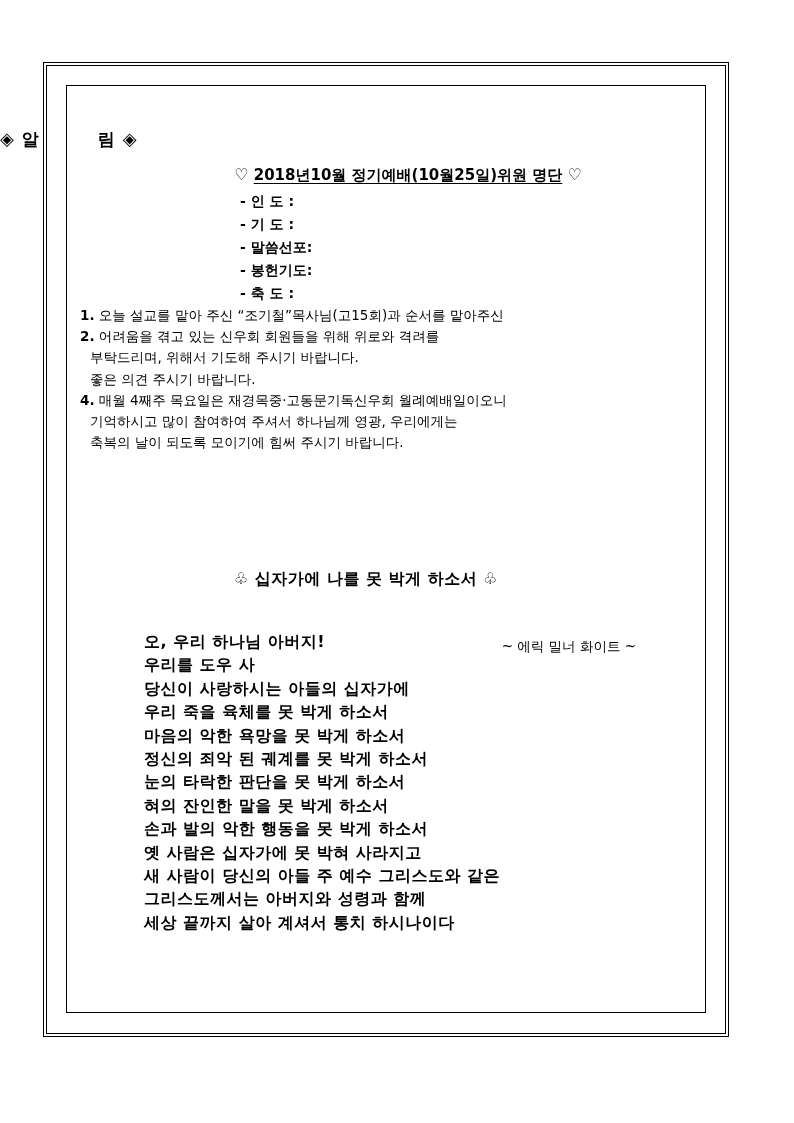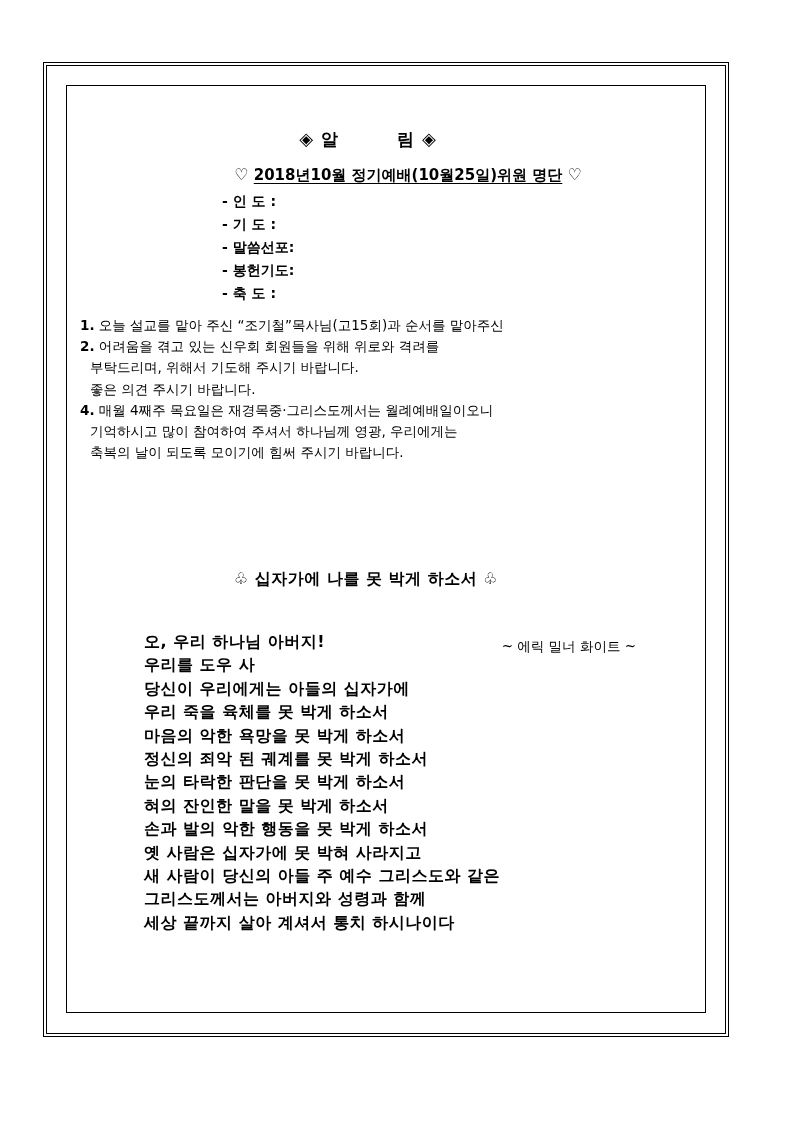--- a/index.html
+++ b/index.html
@@ -27,49 +27,49 @@
     position: absolute;
     left: 66px;
     top: 85px;
     width: 638px;
     height: 926px;
     border: 1.5px solid #000000;
   }
   .abs { position: absolute; white-space: nowrap; }
 
   .notice-title {
-    left: 8px; width: 720px; top: 128px;
-    text-align: center;
+    left: 0; width: 720px; top: 128px;
+    text-align: left;
     font-size: 17px;
     font-weight: bold;
     letter-spacing: 1px;
   }
   .notice-title .gap { display: inline-block; width: 58px; }
   .notice-title .sym { font-weight: normal; font-size: 18px; }
 
   .roster-title {
     left: 0; width: 770px; top: 165px;
     text-align: center;
     font-size: 15px;
     font-weight: bold;
     margin-left: 23px;
   }
   .roster-title .underlined { text-decoration: underline; text-underline-offset: 3px; }
   .roster-title .sym { font-weight: normal; font-size: 16px; }
 
   .roles {
-    left: 222px; top: 190px;
+    left: 240px; top: 190px;
     font-size: 14px;
     font-weight: bold;
     line-height: 23px;
   }
   .roles div { white-space: pre; }
 
   .items {
-    left: 80px; top: 315px;
+    left: 80px; top: 305px;
     font-size: 13.5px;
     line-height: 21.2px;
   }
   .items .line { white-space: pre; }
   .items .indent { padding-left: 10px; }
   .items .num { font-weight: bold; }
 
   .poem-title {
     left: 0; width: 732px; top: 569px;
     text-align: center;
@@ -121,37 +121,37 @@
 </div>
 
 <div class="abs items">
   <div class="line"><span class="num">1.</span> <span>오늘 설교를 맡아 주신 “조기철”목사님(고15회)과 순서를 맡아주신</span></div>
 
   <div class="line"><span class="num">2.</span> <span>어려움을 겪고 있는 신우회 회원들을 위해 위로와 격려를</span></div>
   <div class="line indent">부탁드리며, 위해서 기도해 주시기 바랍니다.</div>
 
   <div class="line indent">좋은 의견 주시기 바랍니다.</div>
 
-  <div class="line"><span class="num">4.</span> <span>매월 4째주 목요일은 재경목중·그리스도께서는 월례예배일이오니</span></div>
+  <div class="line"><span class="num">4.</span> <span>매월 4째주 목요일은 재경목중·고동문기독신우회 월례예배일이오니</span></div>
   <div class="line indent">기억하시고 많이 참여하여 주셔서 하나님께 영광, 우리에게는</div>
   <div class="line indent">축복의 날이 되도록 모이기에 힘써 주시기 바랍니다.</div>
 </div>
 
 <div class="abs poem-title">
   <span class="sym">♧</span>
   <span>십자가에 나를 못 박게 하소서</span>
   <span class="sym">♧</span>
 </div>
 
 <div class="abs poem-author">~ 에릭 밀너 화이트 ~</div>
 
 <div class="abs poem">
   <div>오, 우리 하나님 아버지!</div>
   <div>우리를 도우 사</div>
-  <div>당신이 우리에게는 아들의 십자가에</div>
+  <div>당신이 사랑하시는 아들의 십자가에</div>
   <div>우리 죽을 육체를 못 박게 하소서</div>
   <div>마음의 악한 욕망을 못 박게 하소서</div>
   <div>정신의 죄악 된 궤계를 못 박게 하소서</div>
   <div>눈의 타락한 판단을 못 박게 하소서</div>
   <div>혀의 잔인한 말을 못 박게 하소서</div>
   <div>손과 발의 악한 행동을 못 박게 하소서</div>
   <div>옛 사람은 십자가에 못 박혀 사라지고</div>
   <div>새 사람이 당신의 아들 주 예수 그리스도와 같은</div>
   <div>그리스도께서는 아버지와 성령과 함께</div>
   <div>세상 끝까지 살아 계셔서 통치 하시나이다</div>

